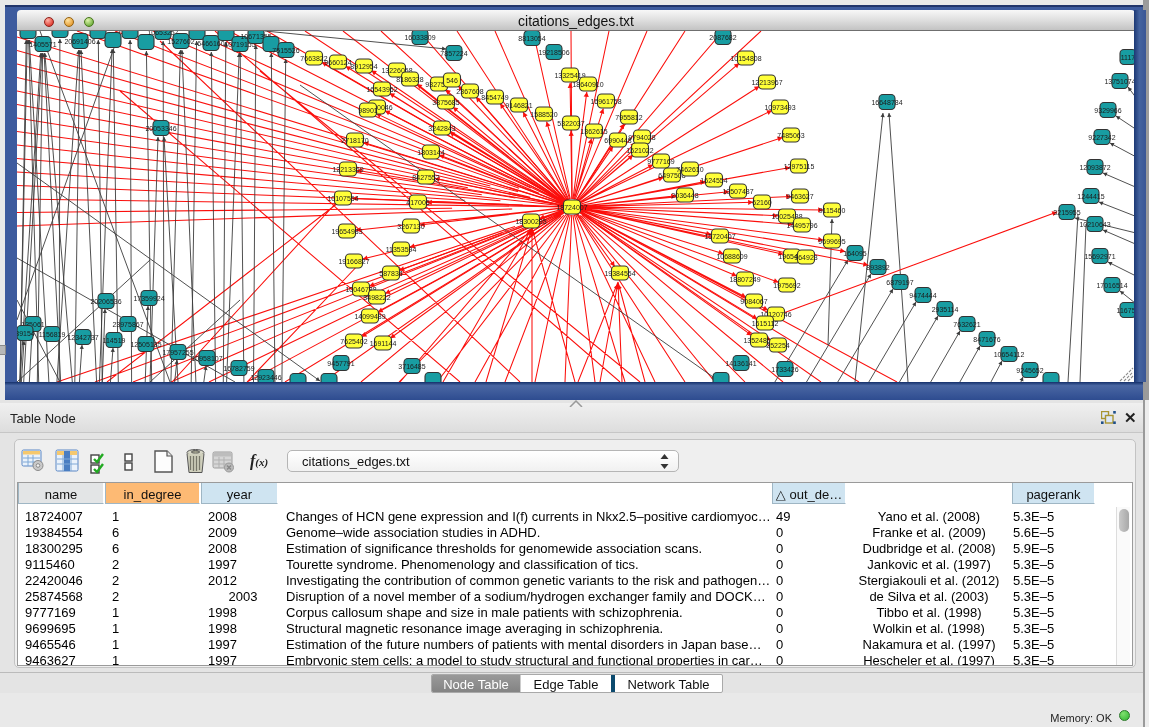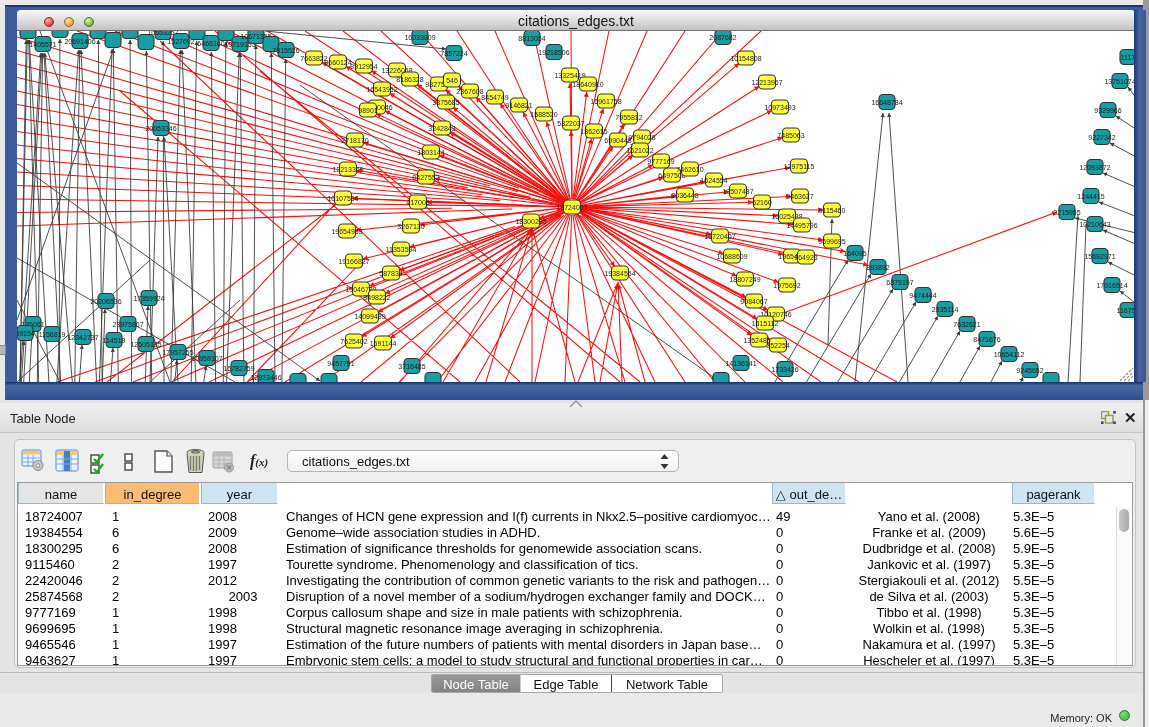--- a/index.html
+++ b/index.html
@@ -22,21 +22,21 @@
 #tbody{position:absolute;left:0;top:26px;width:100%;height:160px}
 .tr{position:absolute;left:0;width:100%;height:16px}
 .tc{position:absolute;top:0;height:16px;font-size:13px;color:#000;white-space:nowrap;overflow:hidden}
 #vscroll{position:absolute;right:2px;top:24px;width:14px;height:158px;background:#fafafa;border-left:1px solid #ddd}
 #vthumb{position:absolute;left:1.5px;top:2px;width:10px;height:23px;background:linear-gradient(90deg,#c9c9c9,#a8a8a8);border-radius:5px}
 #hline{position:absolute;left:0;top:672px;width:1149px;height:1px;background:#bbb}
 #tabs{position:absolute;left:431px;top:674px;width:292px;height:19px;background:#fff;border:1px solid #a9a9a9;border-radius:2px;overflow:hidden;display:flex}
 .tab{height:100%;font-size:13px;text-align:center;padding-top:2px;color:#111}
 #tab1{width:88px;background:linear-gradient(#9a9a9a,#838383);color:#fff}
 #tab2{width:91px;border-left:1px solid #ccc}
-#tab3{width:111px;border-left:1px solid #0c4a6e}
+#tab3{width:111px;border-left:4px solid #0c4a6e}
 #status{position:absolute;left:0;top:693px;width:1143px;height:34px;background:#e9e9e9}
 #mem{position:absolute;right:31px;top:19px;font-size:11px;color:#222}
 #memdot{position:absolute;right:13px;top:17px;width:11px;height:11px;border-radius:50%;background:radial-gradient(circle at 35% 30%,#7fe06f,#2fb52f);border:1.5px solid #2a7a28}
 #rborder{position:absolute;left:1143px;top:0;width:2px;height:727px;background:#9a9a9a}
 #rout{position:absolute;left:1145px;top:0;width:4px;height:400px;background:#9b9b9b}#rout2{position:absolute;left:1145px;top:400px;width:4px;height:327px;background:#ededed}#frameR{position:absolute;left:1134px;top:10px;width:12px;height:372px;background:linear-gradient(90deg,#1c3874,#44639f 45%,#3a5695)}#lhandle{position:absolute;left:0;top:345px;width:6px;height:10px;background:#b8b8b8;border:1px solid #8a8a8a;border-left:none}
 #flicon{position:absolute;left:1101px;top:411px;width:15px;height:13px}
 #xicon{position:absolute;left:1124px;top:409px;font-size:15px;font-weight:700;color:#222}
 </style></head>
 <body>
 <div id="app">

